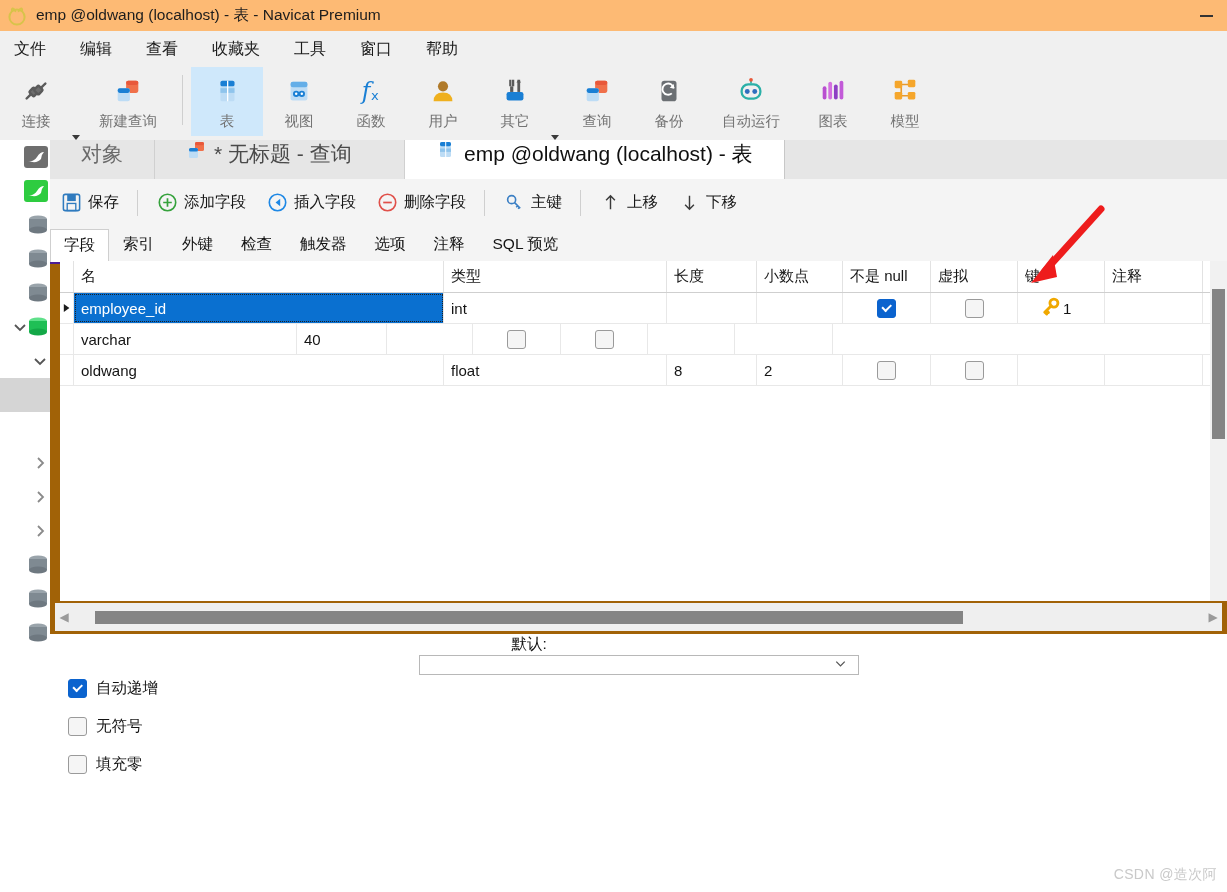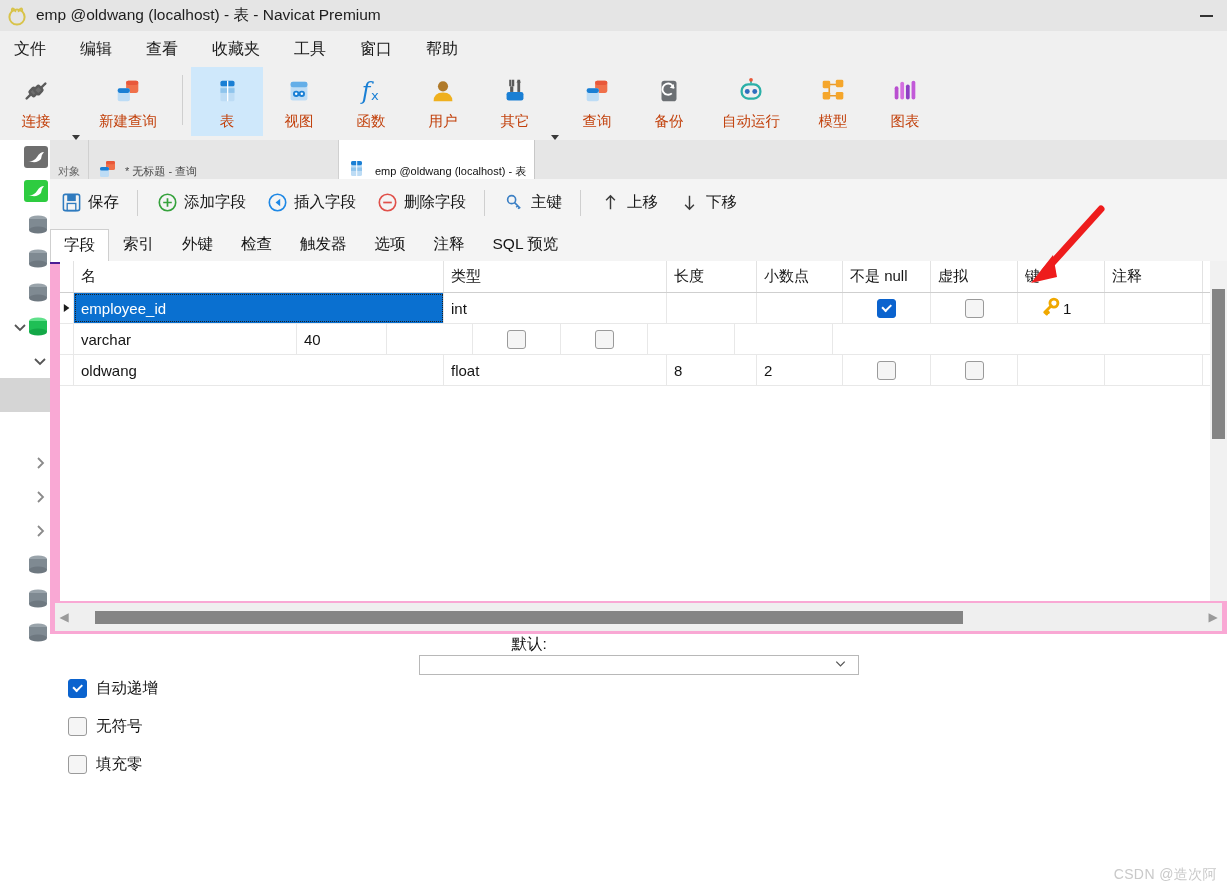--- a/index.html
+++ b/index.html
@@ -5,21 +5,21 @@
   html,body{margin:0;padding:0;}
   body{
     width:1227px;height:892px;overflow:hidden;position:relative;
     font-family:"Liberation Sans","DejaVu Sans",sans-serif;
     font-size:15px;color:#1a1a1a;background:#ffffff;
     -webkit-font-smoothing:antialiased;
   }
   
   .titlebar{
     position:absolute;left:0;top:0;width:1227px;height:31px;
-    background:#e5e5e5;display:flex;align-items:center;
+    background:#fdba74;display:flex;align-items:center;
   }
   .title-icon{width:22px;height:22px;margin-left:6px;margin-right:8px;flex:0 0 auto;}
   .title-text{font-size:15.5px;color:#1d1d1d;white-space:nowrap;}
   .win-min{position:absolute;right:10px;top:6px;width:22px;height:18px;}
   .win-min i{display:block;width:13px;height:1.5px;background:#333;margin:9px auto 0;}
   
   .menubar{
     position:absolute;left:0;top:31px;width:1227px;height:36px;
     background:#f0f0f0;display:flex;align-items:center;
   }
@@ -30,49 +30,49 @@
     position:absolute;left:0;top:67px;width:1227px;height:73px;
     background:#f0f0f0;display:flex;align-items:flex-start;
   }
   .tb-btn{
     width:72px;height:69px;display:flex;flex-direction:column;align-items:center;
     justify-content:flex-start;padding-top:6px;box-sizing:border-box;cursor:default;position:relative;
   }
   .tb-btn.wide{width:92px;}
   .tb-btn.active{background:#cfe8fb;}
   .tb-ico{height:36px;width:44px;display:flex;align-items:center;justify-content:center;}
-  .tb-lab{font-size:14.5px;color:#c2410c;margin-top:3px;white-space:nowrap;}
+  .tb-lab{font-size:14.5px;color:#737373;margin-top:3px;white-space:nowrap;}
   .tb-caret{
     width:0;height:0;border-left:4px solid transparent;border-right:4px solid transparent;
     border-top:5px solid #3a3a3a;align-self:flex-end;margin:26px 2px 0 0;
   }
   .tb-sep{width:1px;height:50px;background:#cfcfcf;margin:8px 8px 0 8px;}
   
   .rail{position:absolute;left:0;top:140px;width:50px;height:752px;background:#ffffff;overflow:hidden;}
   .rail-row{height:34px;display:flex;align-items:center;justify-content:flex-end;padding-right:2px;box-sizing:border-box;}
   .dolphin{width:24px;height:22px;border-radius:3px;display:inline-block;position:relative;}
   .cyl{width:20px;height:22px;display:inline-block;}
   .chev{width:16px;height:16px;color:#555;}
   .rail-sel{background:#d5d5d5;}
   
   .tabstrip{
     position:absolute;left:50px;top:140px;width:1177px;height:39px;
     background:#e6e6e6;display:flex;align-items:stretch;
   }
   .tab{
-    display:flex;align-items:flex-end;padding:0 8px;font-size:11px;color:#4a4a4a;
+    display:flex;align-items:flex-start;padding:0 31px;font-size:21px;color:#4a4a4a;
     border-right:1px solid #d0d0d0;cursor:default;white-space:nowrap;
   }
   .tab.obj{color:#6a6a6a;}
   .tab.query{width:250px;box-sizing:border-box;}
   .tab.active{background:#ffffff;color:#101010;border-right:1px solid #c8c8c8;}
   .tab-ico{width:20px;height:20px;margin-right:8px;flex:0 0 auto;}
   .tabstrip-tail{flex:1;}
   
-  .editor{position:absolute;left:50px;top:179px;width:1177px;height:713px;background:#f9a8d4;}
+  .editor{position:absolute;left:50px;top:179px;width:1177px;height:713px;background:#a16207;}
   .acttoolbar{
     position:absolute;left:0;top:0;width:1177px;height:47px;background:#f4f4f4;
     display:flex;align-items:center;border-bottom:1px solid #e3e3e3;
   }
   .act{display:flex;align-items:center;padding:0 10px;height:34px;font-size:15.5px;color:#161616;cursor:default;white-space:nowrap;}
   .act-ico{width:22px;height:22px;margin-right:6px;display:flex;align-items:center;justify-content:center;flex:0 0 auto;}
   .act-sep{width:1px;height:26px;background:#cfcfcf;margin:0 8px;}
   
   .subtabs{
     position:absolute;left:0;top:47px;width:1177px;height:35px;background:#f4f4f4;
@@ -281,40 +281,40 @@
         <circle cx="12" cy="16.5" r="2.6" fill="#2f6fbe"></circle>
         <circle cx="20" cy="16.5" r="2.6" fill="#2f6fbe"></circle>
       </svg>
     </span>
     <span class="tb-lab">自动运行</span>
   </div>
 
   <div class="tb-btn">
     <span class="tb-ico">
       <svg viewBox="0 0 32 32" width="30" height="30">
+        <rect x="5" y="11" width="4" height="14" rx="2" fill="#b94fd0"></rect>
+        <rect x="11" y="6" width="4" height="19" rx="2" fill="#d46fe0"></rect>
+        <rect x="17" y="9" width="4" height="16" rx="2" fill="#8e3fc4"></rect>
+        <rect x="23" y="5" width="4" height="20" rx="2" fill="#c25ad8"></rect>
+      </svg>
+    </span>
+    <span class="tb-lab">图表</span>
+  </div>
+
+  <div class="tb-btn">
+    <span class="tb-ico">
+      <svg viewBox="0 0 32 32" width="30" height="30">
         <path d="M12 9 L22 9 M12 9 L12 21 M12 21 L22 21" stroke="#e89a2c" stroke-width="1.7" fill="none"></path>
         <rect x="5" y="5" width="8" height="8" rx="1.5" fill="#f5a62b"></rect>
         <rect x="19" y="4" width="8" height="8" rx="1.5" fill="#f5a62b"></rect>
         <rect x="19" y="17" width="8" height="8" rx="1.5" fill="#f5a62b"></rect>
         <rect x="5" y="17" width="8" height="8" rx="1.5" fill="#f5a62b"></rect>
       </svg>
     </span>
     <span class="tb-lab">模型</span>
-  </div>
-
-  <div class="tb-btn">
-    <span class="tb-ico">
-      <svg viewBox="0 0 32 32" width="30" height="30">
-        <rect x="5" y="11" width="4" height="14" rx="2" fill="#b94fd0"></rect>
-        <rect x="11" y="6" width="4" height="19" rx="2" fill="#d46fe0"></rect>
-        <rect x="17" y="9" width="4" height="16" rx="2" fill="#8e3fc4"></rect>
-        <rect x="23" y="5" width="4" height="20" rx="2" fill="#c25ad8"></rect>
-      </svg>
-    </span>
-    <span class="tb-lab">图表</span>
   </div>
 </div>
 
 <div class="rail">
   <div class="rail-row">
     <span class="dolphin">
       <svg viewBox="0 0 24 22" width="24" height="22">
           <rect width="24" height="22" rx="3" fill="#6e6e6e"></rect>
       <path d="M4 15 Q10 16 13 11 Q16 6 20 6 Q17 9 17 13 Q13 18 4 15 Z" fill="#ffffff"></path>
         </svg>

